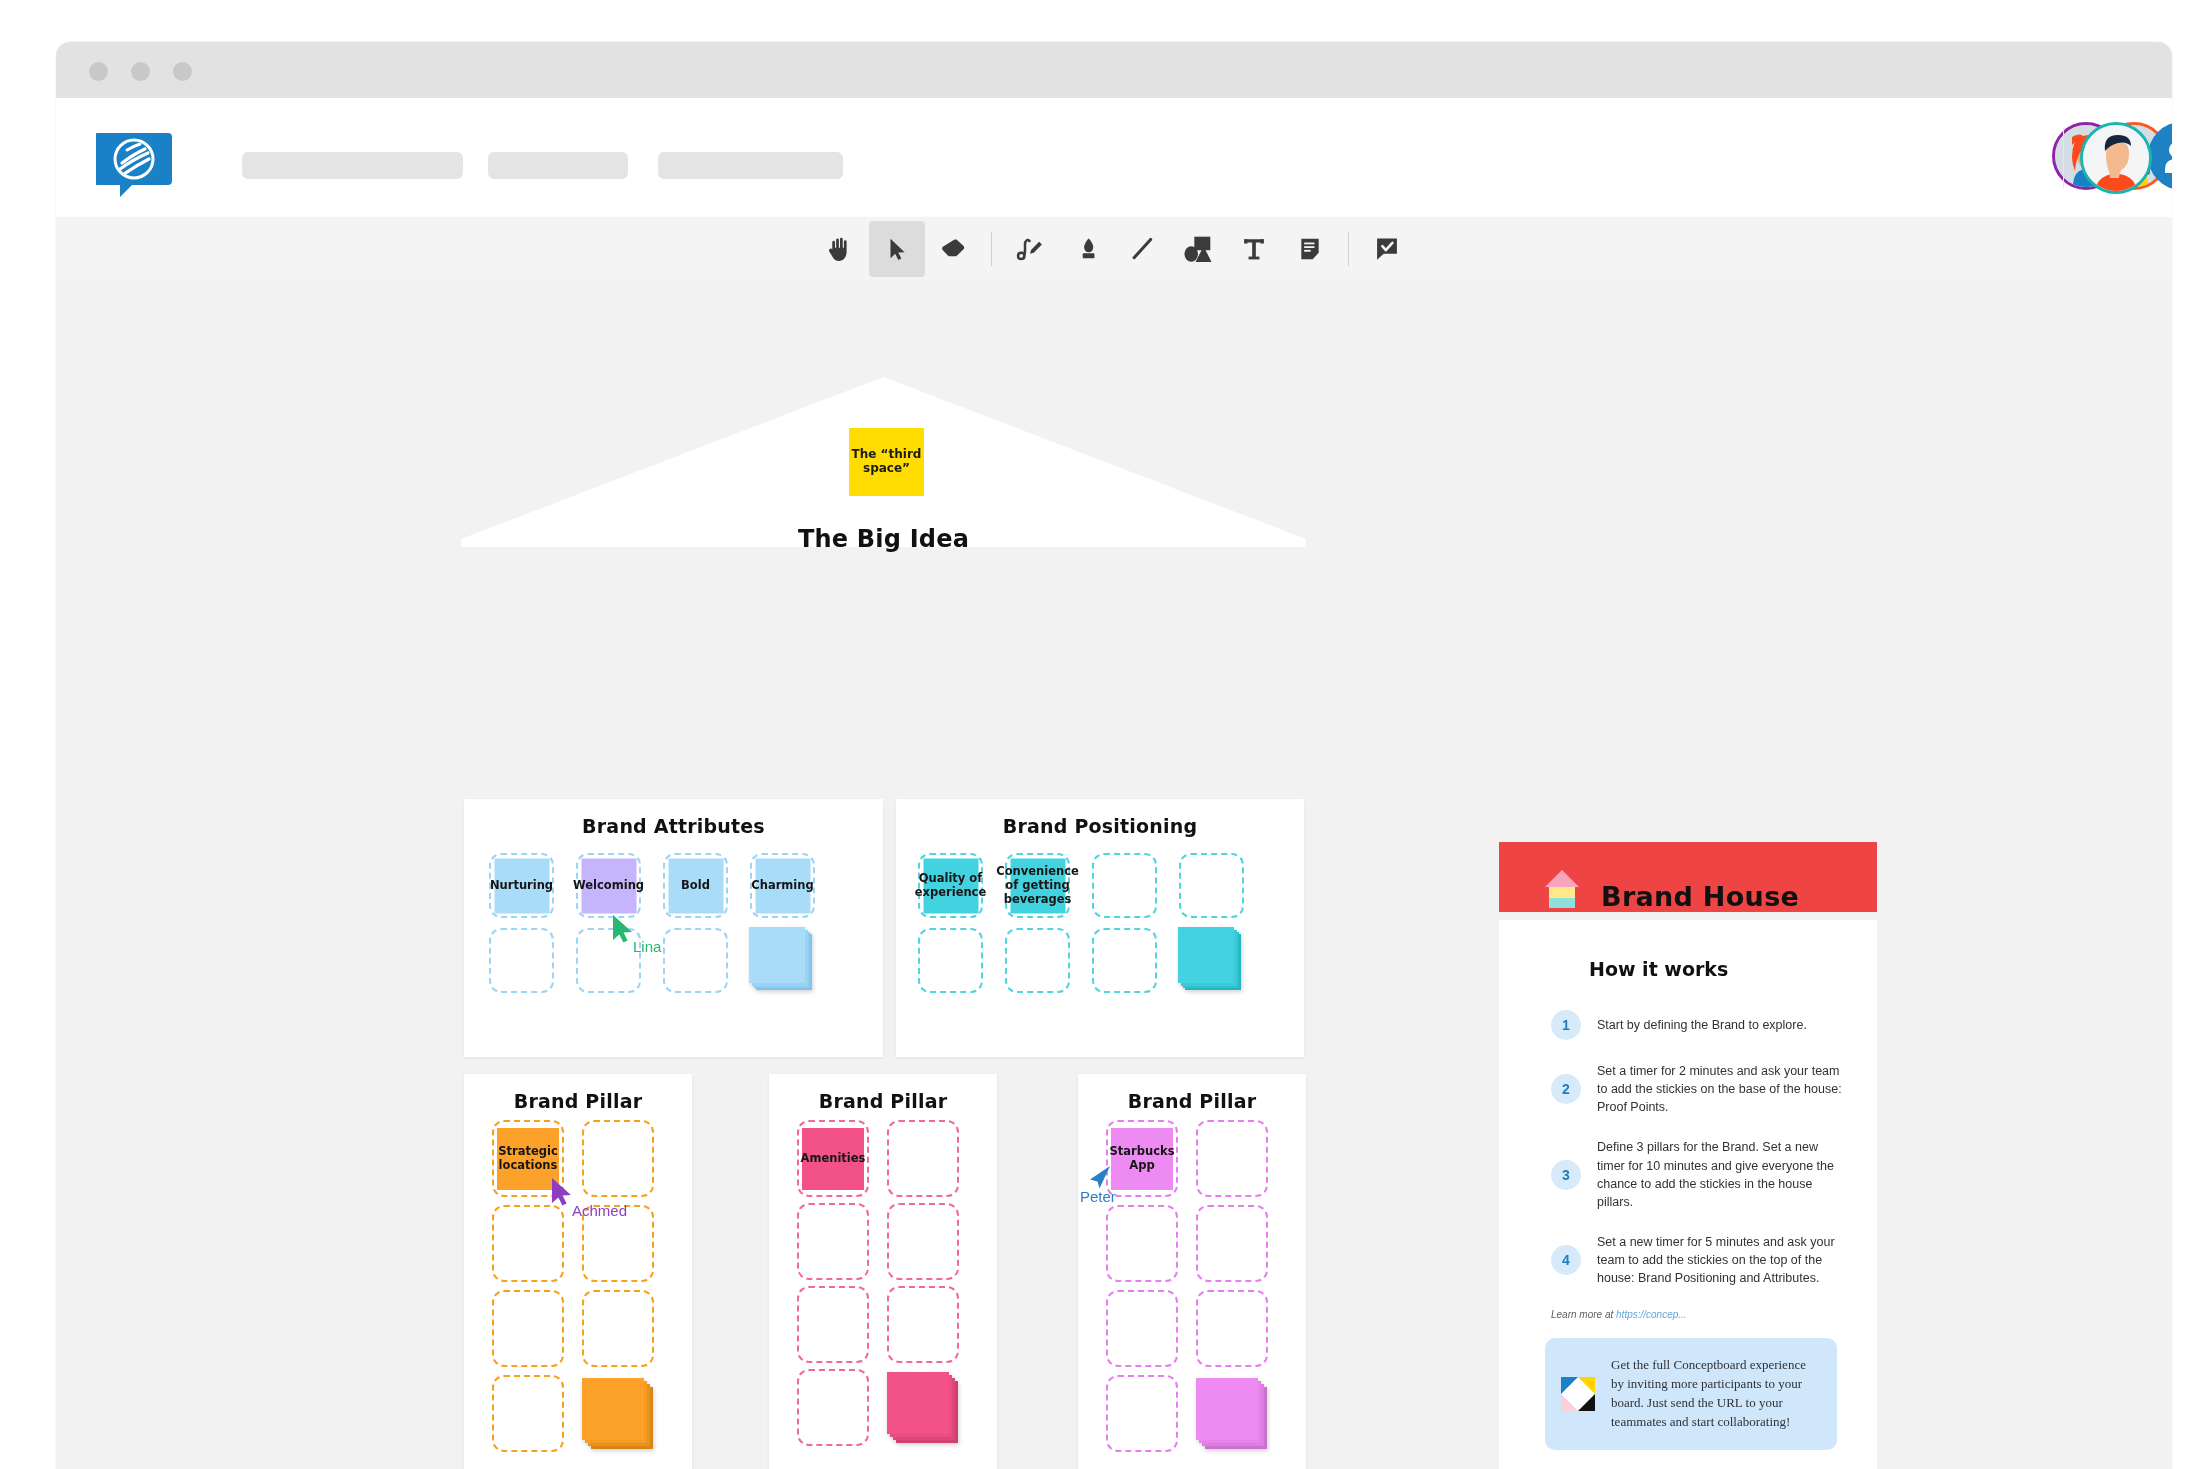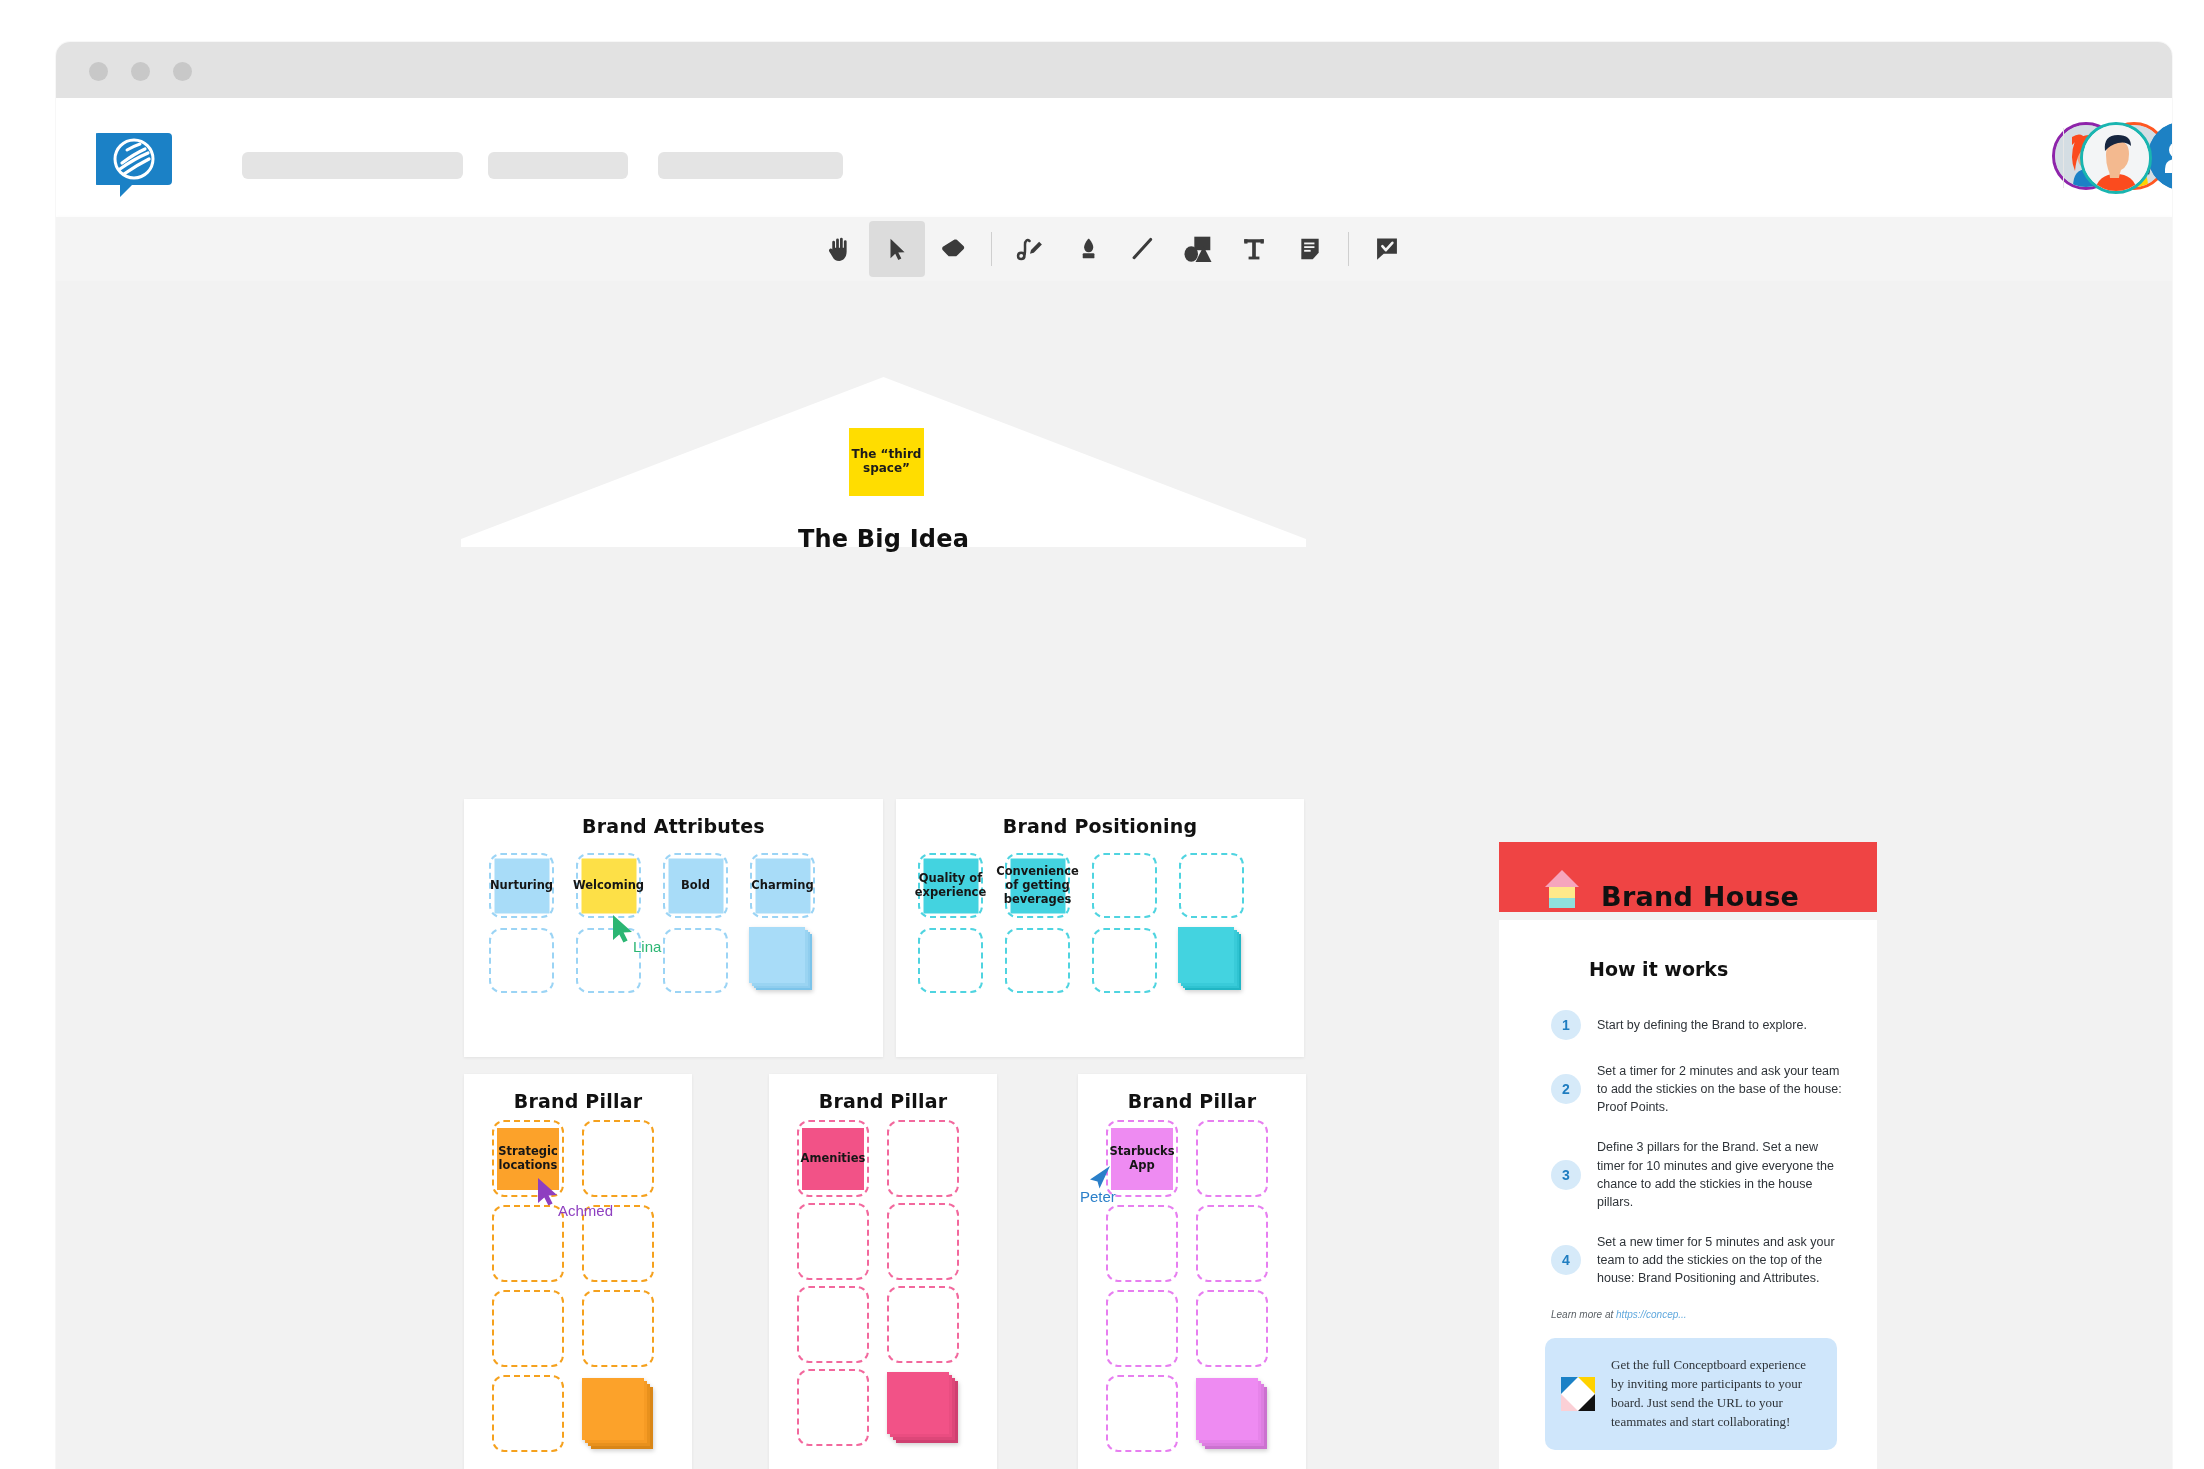--- a/index.html
+++ b/index.html
@@ -377,21 +377,21 @@
     <div class="roof-sticky">The “third space”</div>
     <div class="big-idea-label">The Big Idea</div>
 
     <div class="panel" id="panel-attributes">
       <div class="panel-title">Brand Attributes</div>
       <div class="grid" style="left:25px; top:54px; grid-template-columns:repeat(4,65px); grid-template-rows:repeat(2,65px); gap:10px 22px;">
         <div class="slot">
           <div class="sticky" style="width:55px;height:55px;background:#A8DCF8;">Nurturing</div>
         </div>
         <div class="slot">
-          <div class="sticky" style="width:55px;height:55px;background:#fde047;">Welcoming</div>
+          <div class="sticky" style="width:55px;height:55px;background:#c4b5fd;">Welcoming</div>
         </div>
         <div class="slot">
           <div class="sticky" style="width:55px;height:55px;background:#A8DCF8;">Bold</div>
         </div>
         <div class="slot">
           <div class="sticky" style="width:55px;height:55px;background:#A8DCF8;">Charming</div>
         </div>
         <div class="slot"></div>
         <div class="slot"></div>
         <div class="slot"></div>
@@ -452,21 +452,21 @@
         <div class="slot orange"></div>
         <div style="position:relative;">
           <svg class="stack" style="left:-1px; top:2px;" width="78" height="78" viewBox="0 0 78 78">
             <rect x="10" y="10" width="62" height="62" fill="#d98617"></rect>
             <rect x="7" y="7" width="62" height="62" fill="#e8911d"></rect>
             <rect x="4" y="4" width="62" height="62" fill="#f69b24"></rect>
             <rect x="1" y="1" width="62" height="62" fill="#FCA22A"></rect>
           </svg>
         </div>
       </div>
-      <div class="cursor" style="left:72px; top:103px;">
+      <div class="cursor" style="left:86px; top:103px;">
         <svg width="26" height="30" viewBox="0 0 26 30">
           <path d="M2 1 L2 26 L8.3 20.4 L12.4 28.5 L16.6 26.4 L12.6 18.6 L21 18z" fill="#8e3fc0"></path>
         </svg>
         <span class="name" style="left:22px; top:25px; color:#8e3fc0;">Achmed</span>
       </div>
     </div>
 
     <div class="panel" id="panel-pillar-2">
       <div class="panel-title">Brand Pillar</div>
       <div class="grid" style="left:28px; top:46px; grid-template-columns:repeat(2,72px); grid-template-rows:repeat(4,77px); gap:6px 18px;">

